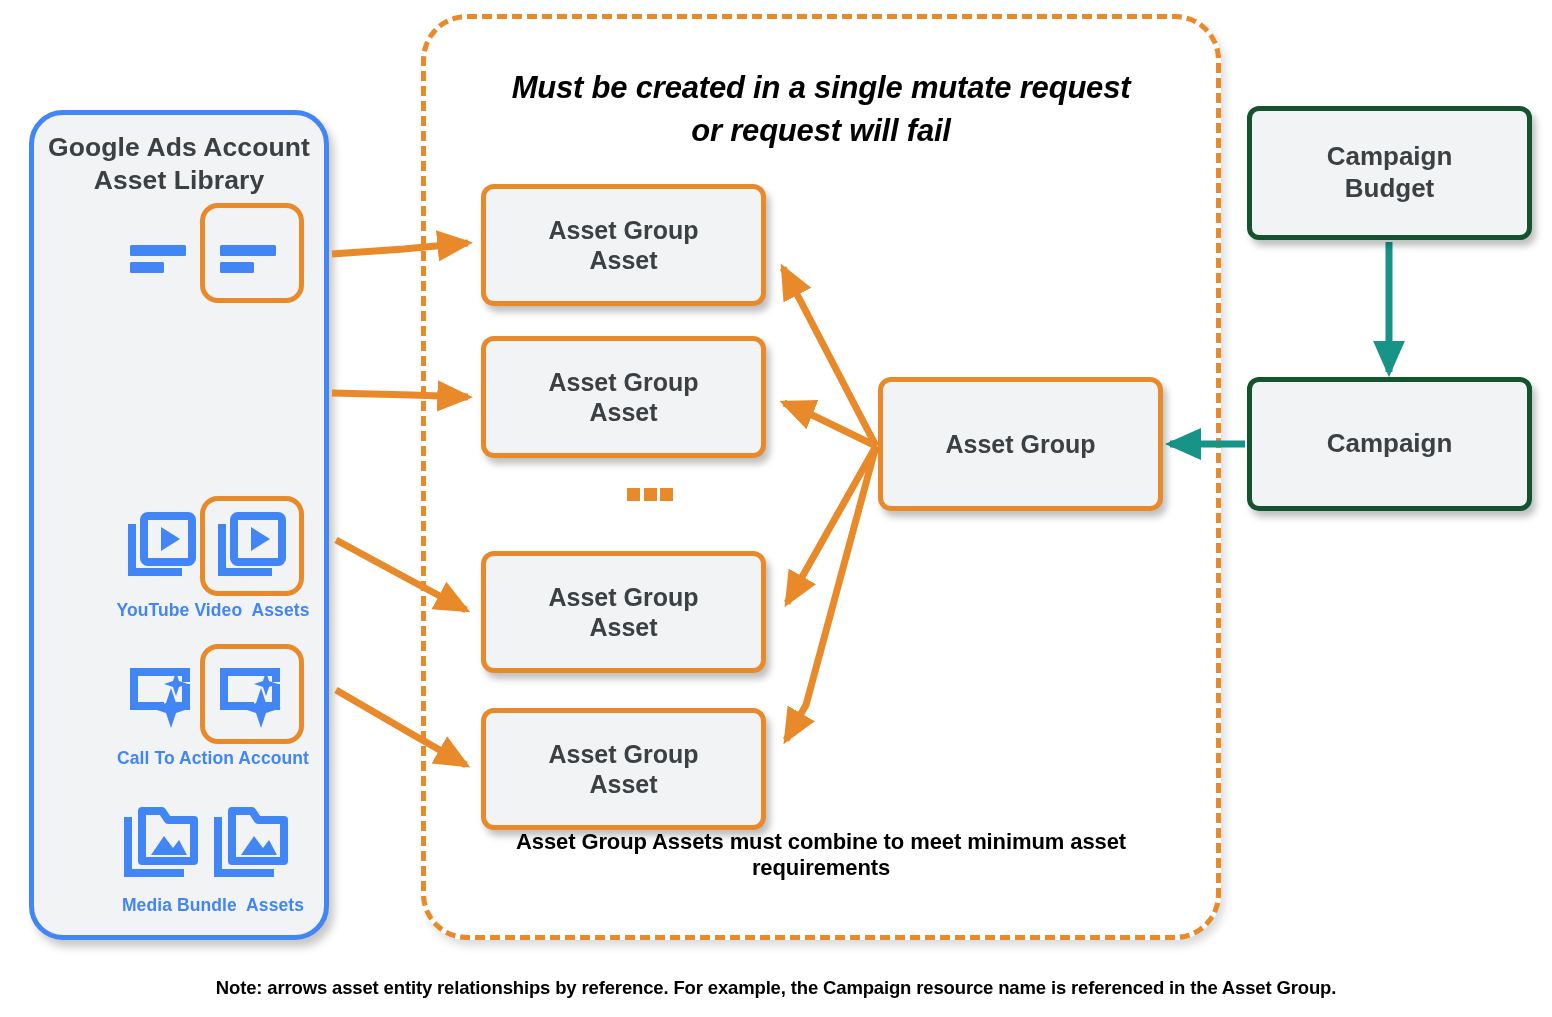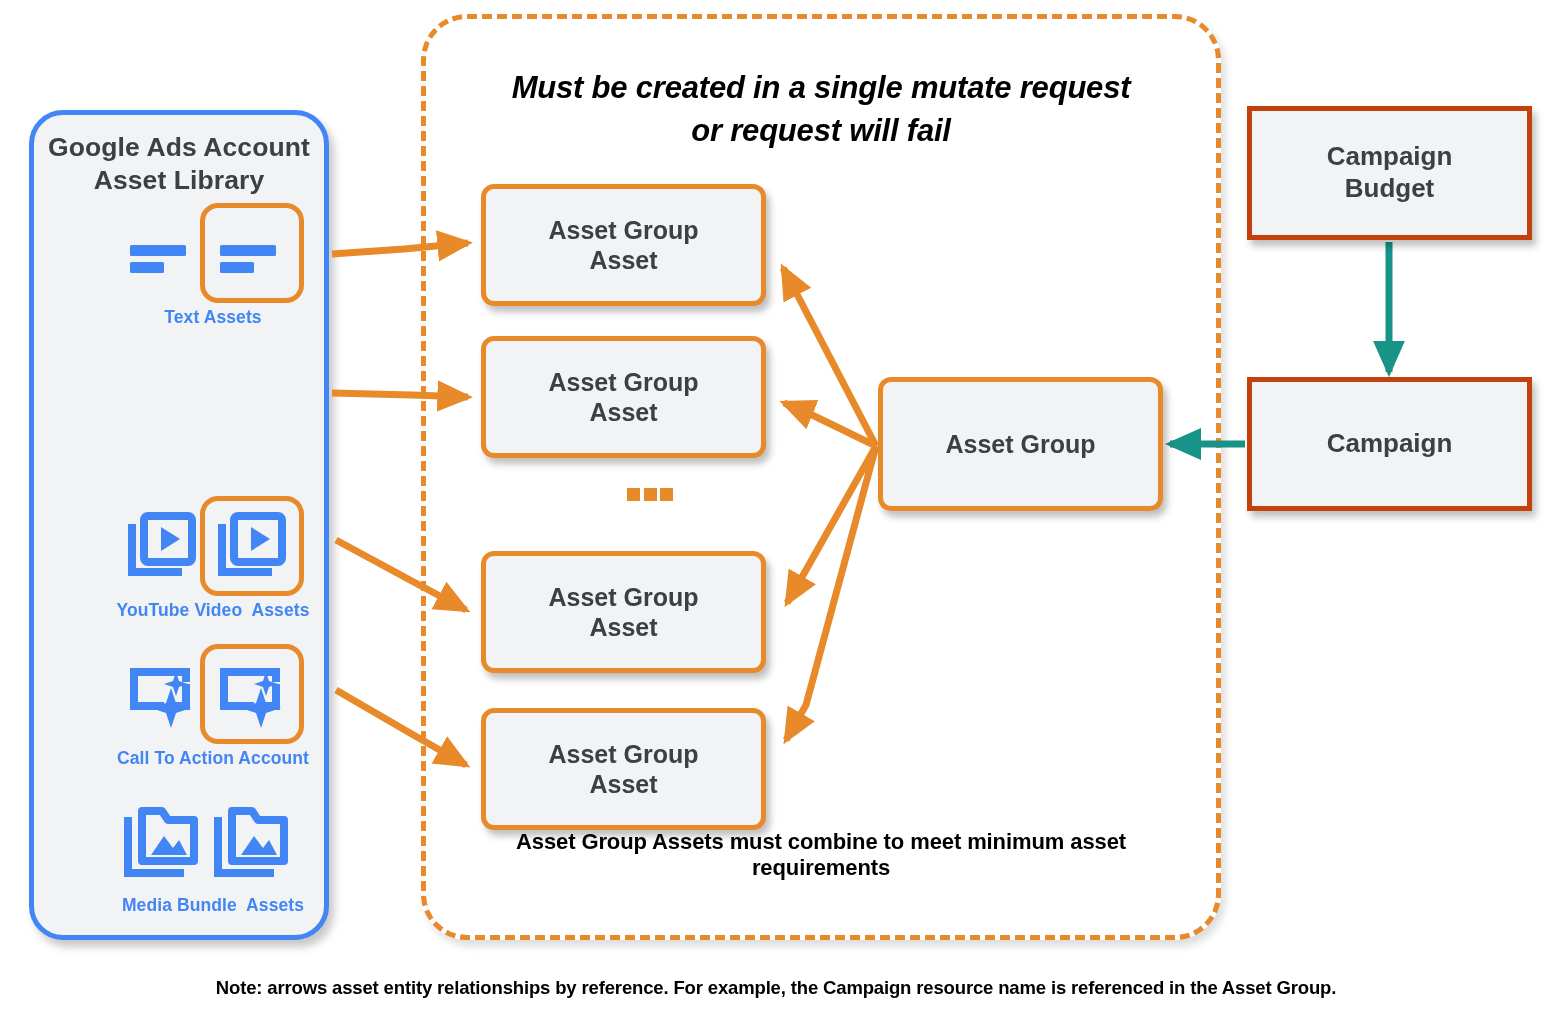--- a/index.html
+++ b/index.html
@@ -55,21 +55,21 @@
   }
 
   
   .node{
     position:absolute;background:#f1f3f4;box-sizing:border-box;
     display:flex;align-items:center;justify-content:center;text-align:center;
     border-radius:13px;box-shadow:4px 6px 7px rgba(0,0,0,.25);
     color:#3c4043;font-weight:700;line-height:1.22;
   }
   .node.orange{border:5px solid #e8892a;}
-  .node.teal{border:5px solid #c2410c;border-radius:0;}
+  .node.teal{border:5px solid #14532d;border-radius:12px;}
 
   .aga{left:481px;width:285px;height:122px;font-size:25px;}
   .aga-1{top:184px;}
   .aga-2{top:336px;}
   .aga-3{top:551px;}
   .aga-4{top:708px;}
 
   .asset-group-node{left:878px;top:377px;width:285px;height:134px;font-size:25px;}
   .campaign-budget-node{left:1247px;top:106px;width:285px;height:134px;font-size:26px;}
   .campaign-node{left:1247px;top:377px;width:285px;height:134px;font-size:26px;}
@@ -116,21 +116,20 @@
           </svg>
         </div>
         <div class="icon-slot right">
           <svg viewBox="0 0 92 92" width="92" height="92" aria-hidden="true">
             <rect x="14" y="38" width="56" height="11" rx="1.5" fill="#4285f4"></rect>
             <rect x="14" y="55" width="34" height="11" rx="1.5" fill="#4285f4"></rect>
           </svg>
         </div>
         <div class="hl-box"></div>
       </div>
-      <div class="asset-label">Text Assets</div>
     </div>
 
 
     <div class="asset-row" style="top:385px">
       <div class="asset-icons">
         <div class="icon-slot left">
           <svg viewBox="0 0 92 92" width="92" height="92" aria-hidden="true">
             <path d="M16 28 L16 72 L62 72" fill="none" stroke="#4285f4" stroke-width="8" stroke-linecap="square"></path>
             <rect x="28" y="16" width="48" height="46" rx="4" fill="none" stroke="#4285f4" stroke-width="8"></rect>
             <path d="M45 27 L64 39 L45 51 Z" fill="#4285f4"></path>

